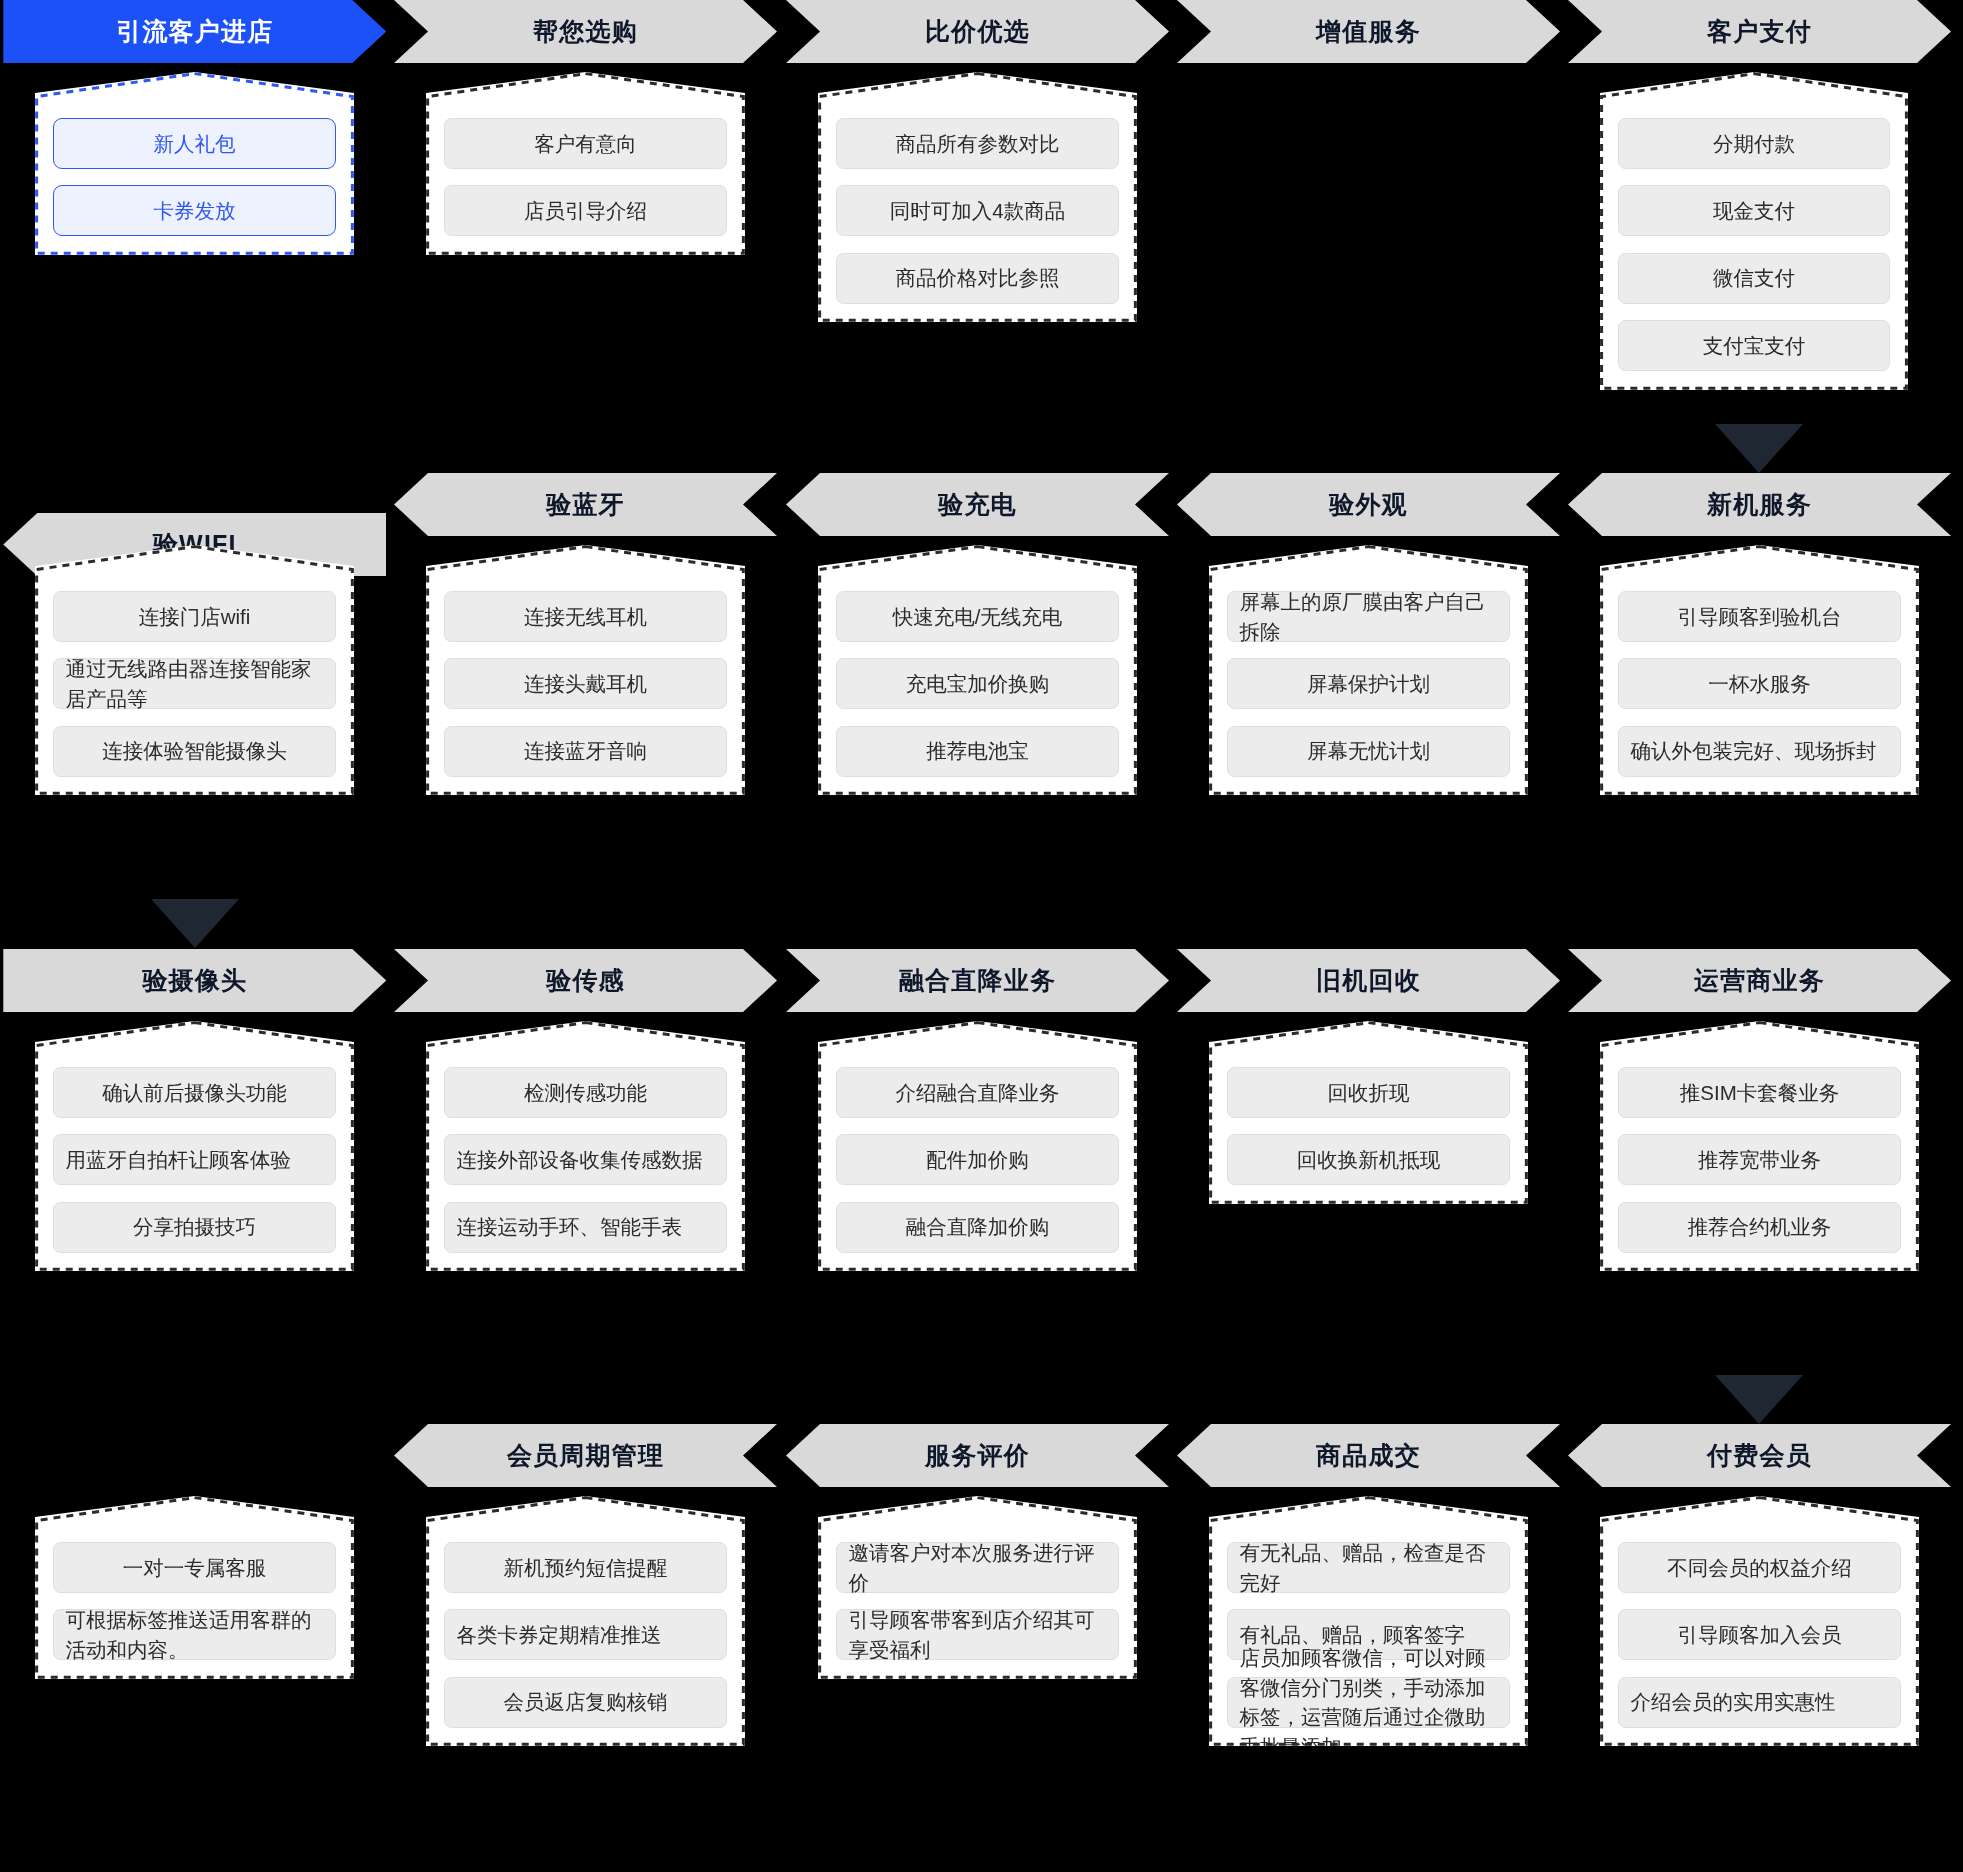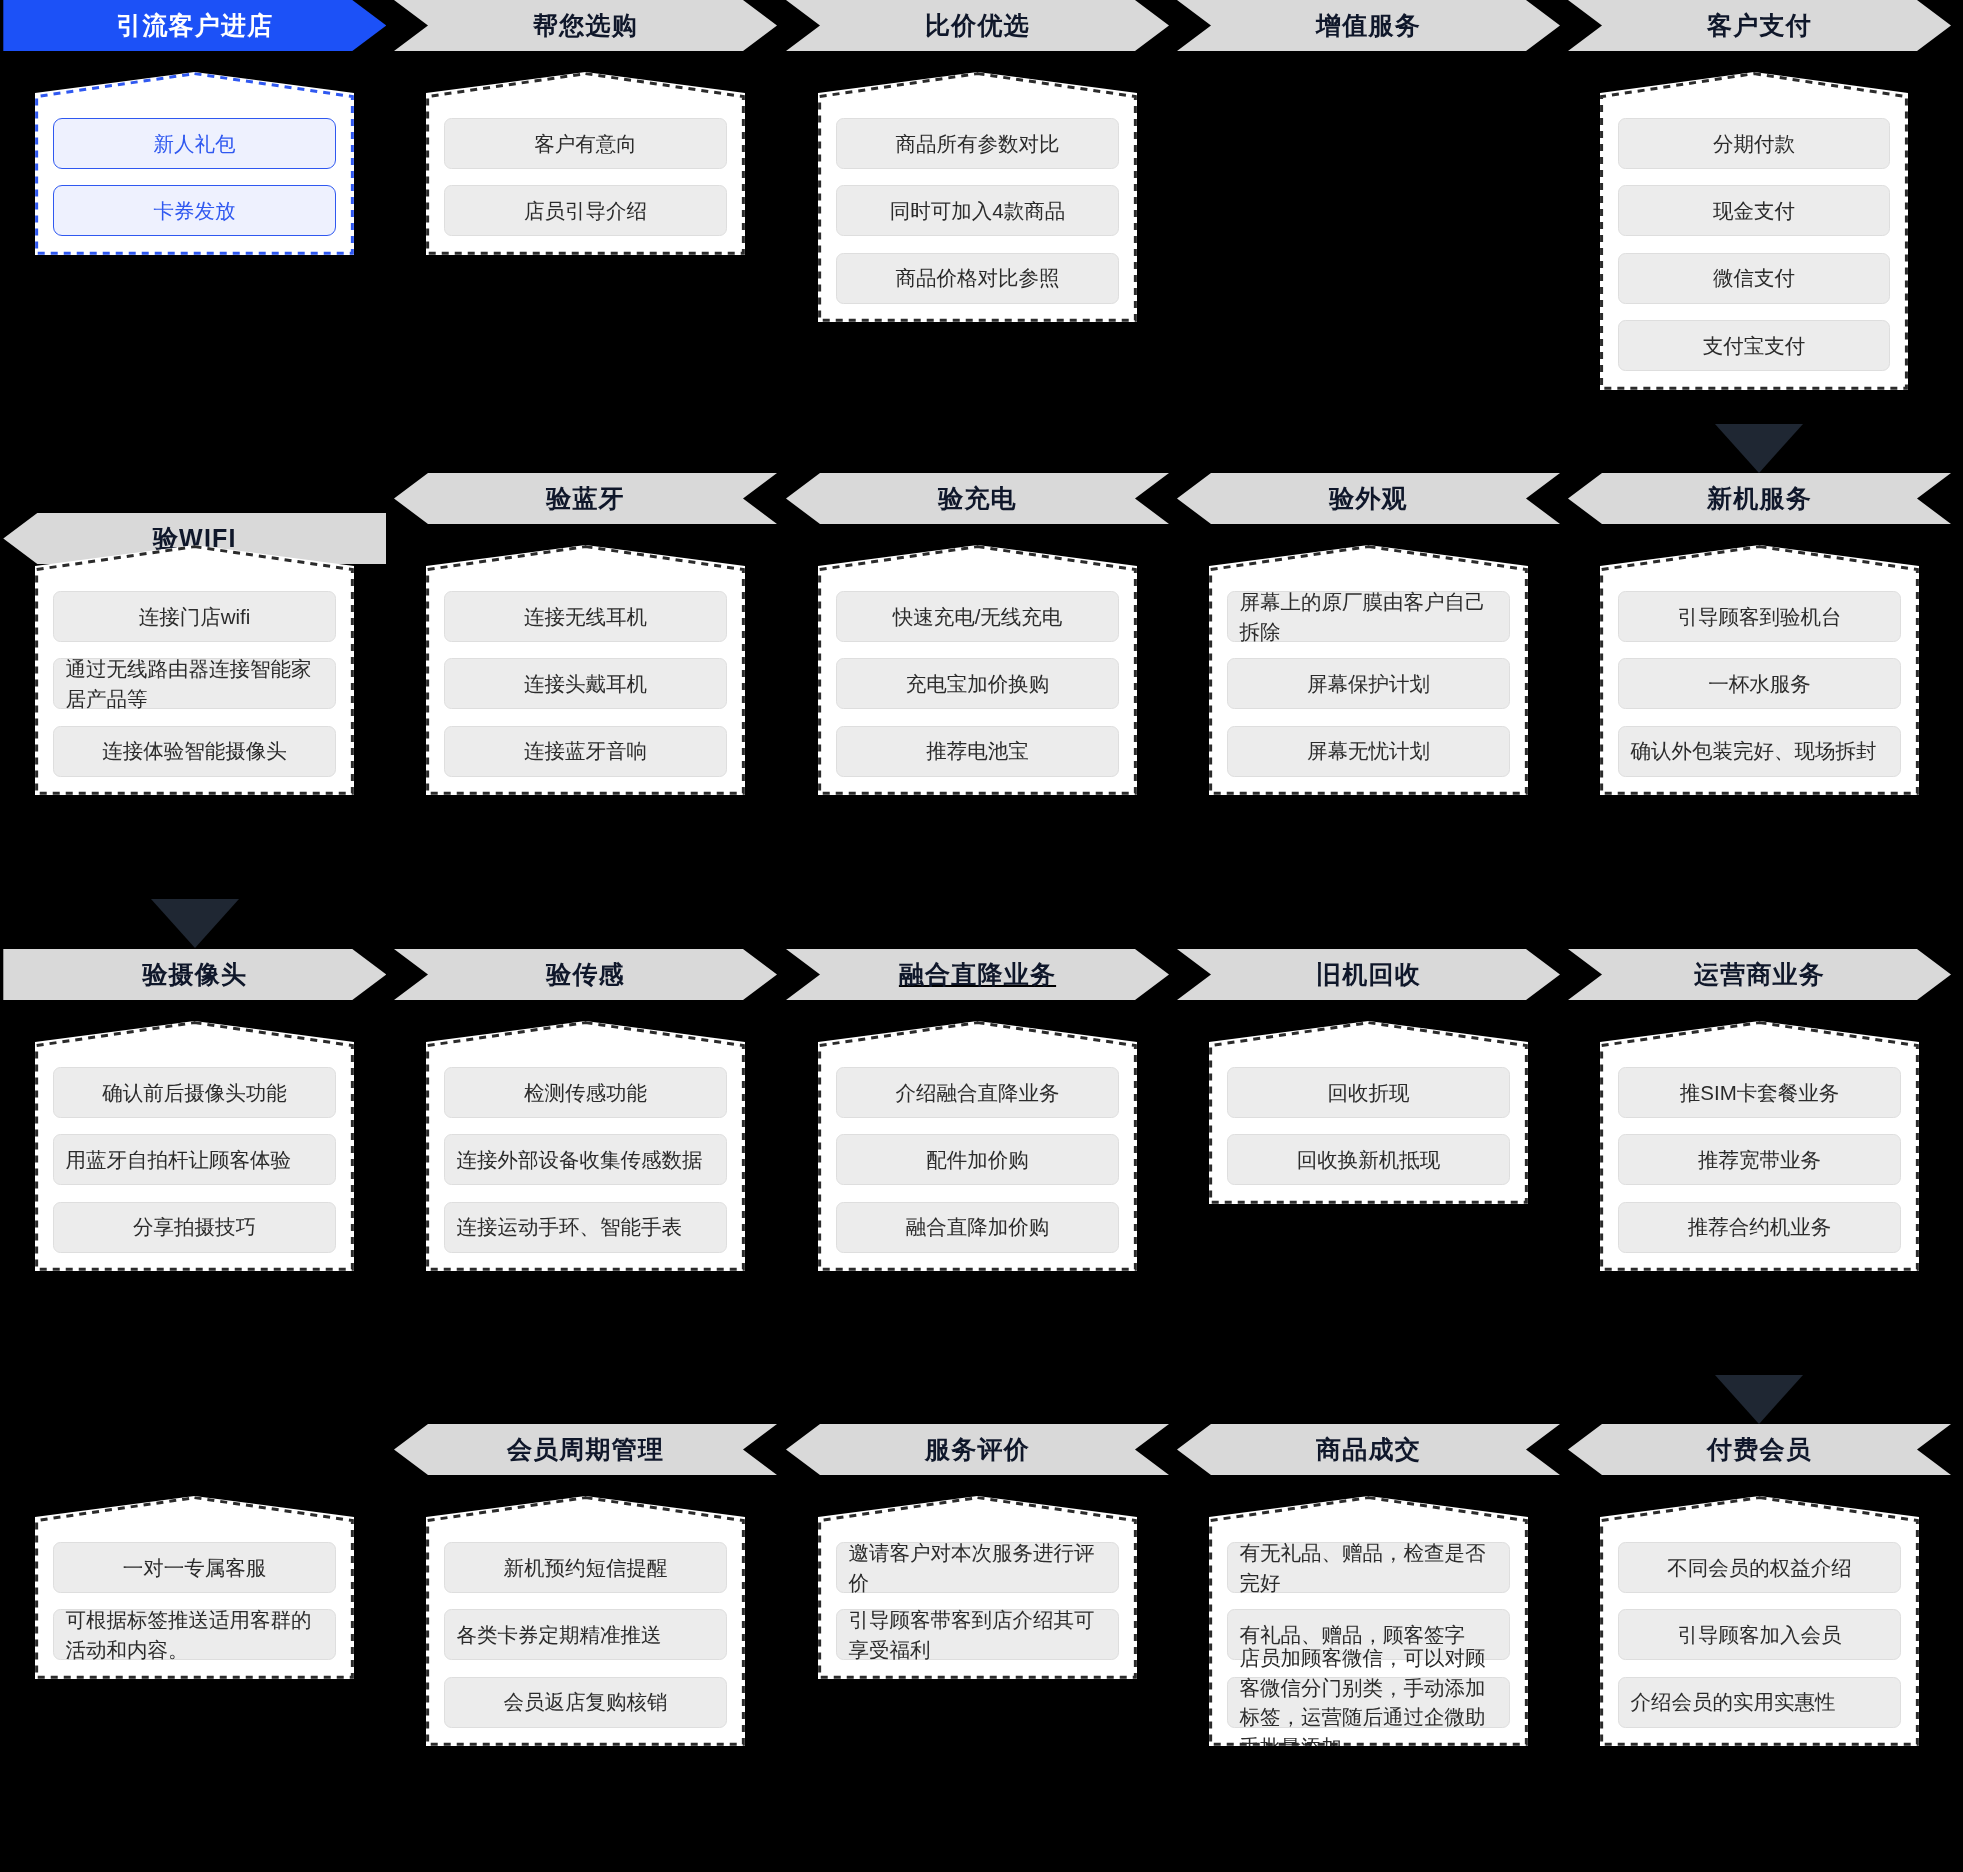--- a/index.html
+++ b/index.html
@@ -13,21 +13,21 @@
   #flow {
     position: relative;
     width: 1964px;
     height: 1872px;
   }
 
   
   .chev {
     position: absolute;
     top: 0;
-    height: 51px;
+    height: 63px;
     background: #d9d9d9;
     display: flex;
     align-items: center;
     justify-content: center;
   }
   .chev-label {
     font-size: 25px;
     font-weight: bold;
     color: #0f172a;
     letter-spacing: 1.2px;
@@ -252,21 +252,21 @@
     <div class="card roof" style="left: 426px; width: 319px; top: 1021px; height: 250px;">
       <div class="item">检测传感功能</div>
       <div class="item left-align">连接外部设备收集传感数据</div>
       <div class="item left-align">连接运动手环、智能手表</div>
       <div class="card-outline">
         <svg preserveAspectRatio="none" viewBox="0 0 390 306">
           <polygon points="195,2 388,30 388,304 2,304 2,30" fill="none" stroke="#2b2b2b" stroke-width="3" stroke-dasharray="7 6" vector-effect="non-scaling-stroke"></polygon>
         </svg>
       </div>
     </div>
-    <div class="chev right" style="left: 786px; width: 383px; top: 949px; text-decoration: underline;">
+    <div class="chev right" style="left: 786px; width: 383px; top: 949px;">
       <span class="chev-label">融合直降业务</span>
     </div>
     <div class="card roof" style="left: 818px; width: 319px; top: 1021px; height: 250px;">
       <div class="item">介绍融合直降业务</div>
       <div class="item">配件加价购</div>
       <div class="item">融合直降加价购</div>
       <div class="card-outline">
         <svg preserveAspectRatio="none" viewBox="0 0 390 306">
           <polygon points="195,2 388,30 388,304 2,304 2,30" fill="none" stroke="#2b2b2b" stroke-width="3" stroke-dasharray="7 6" vector-effect="non-scaling-stroke"></polygon>
         </svg>

